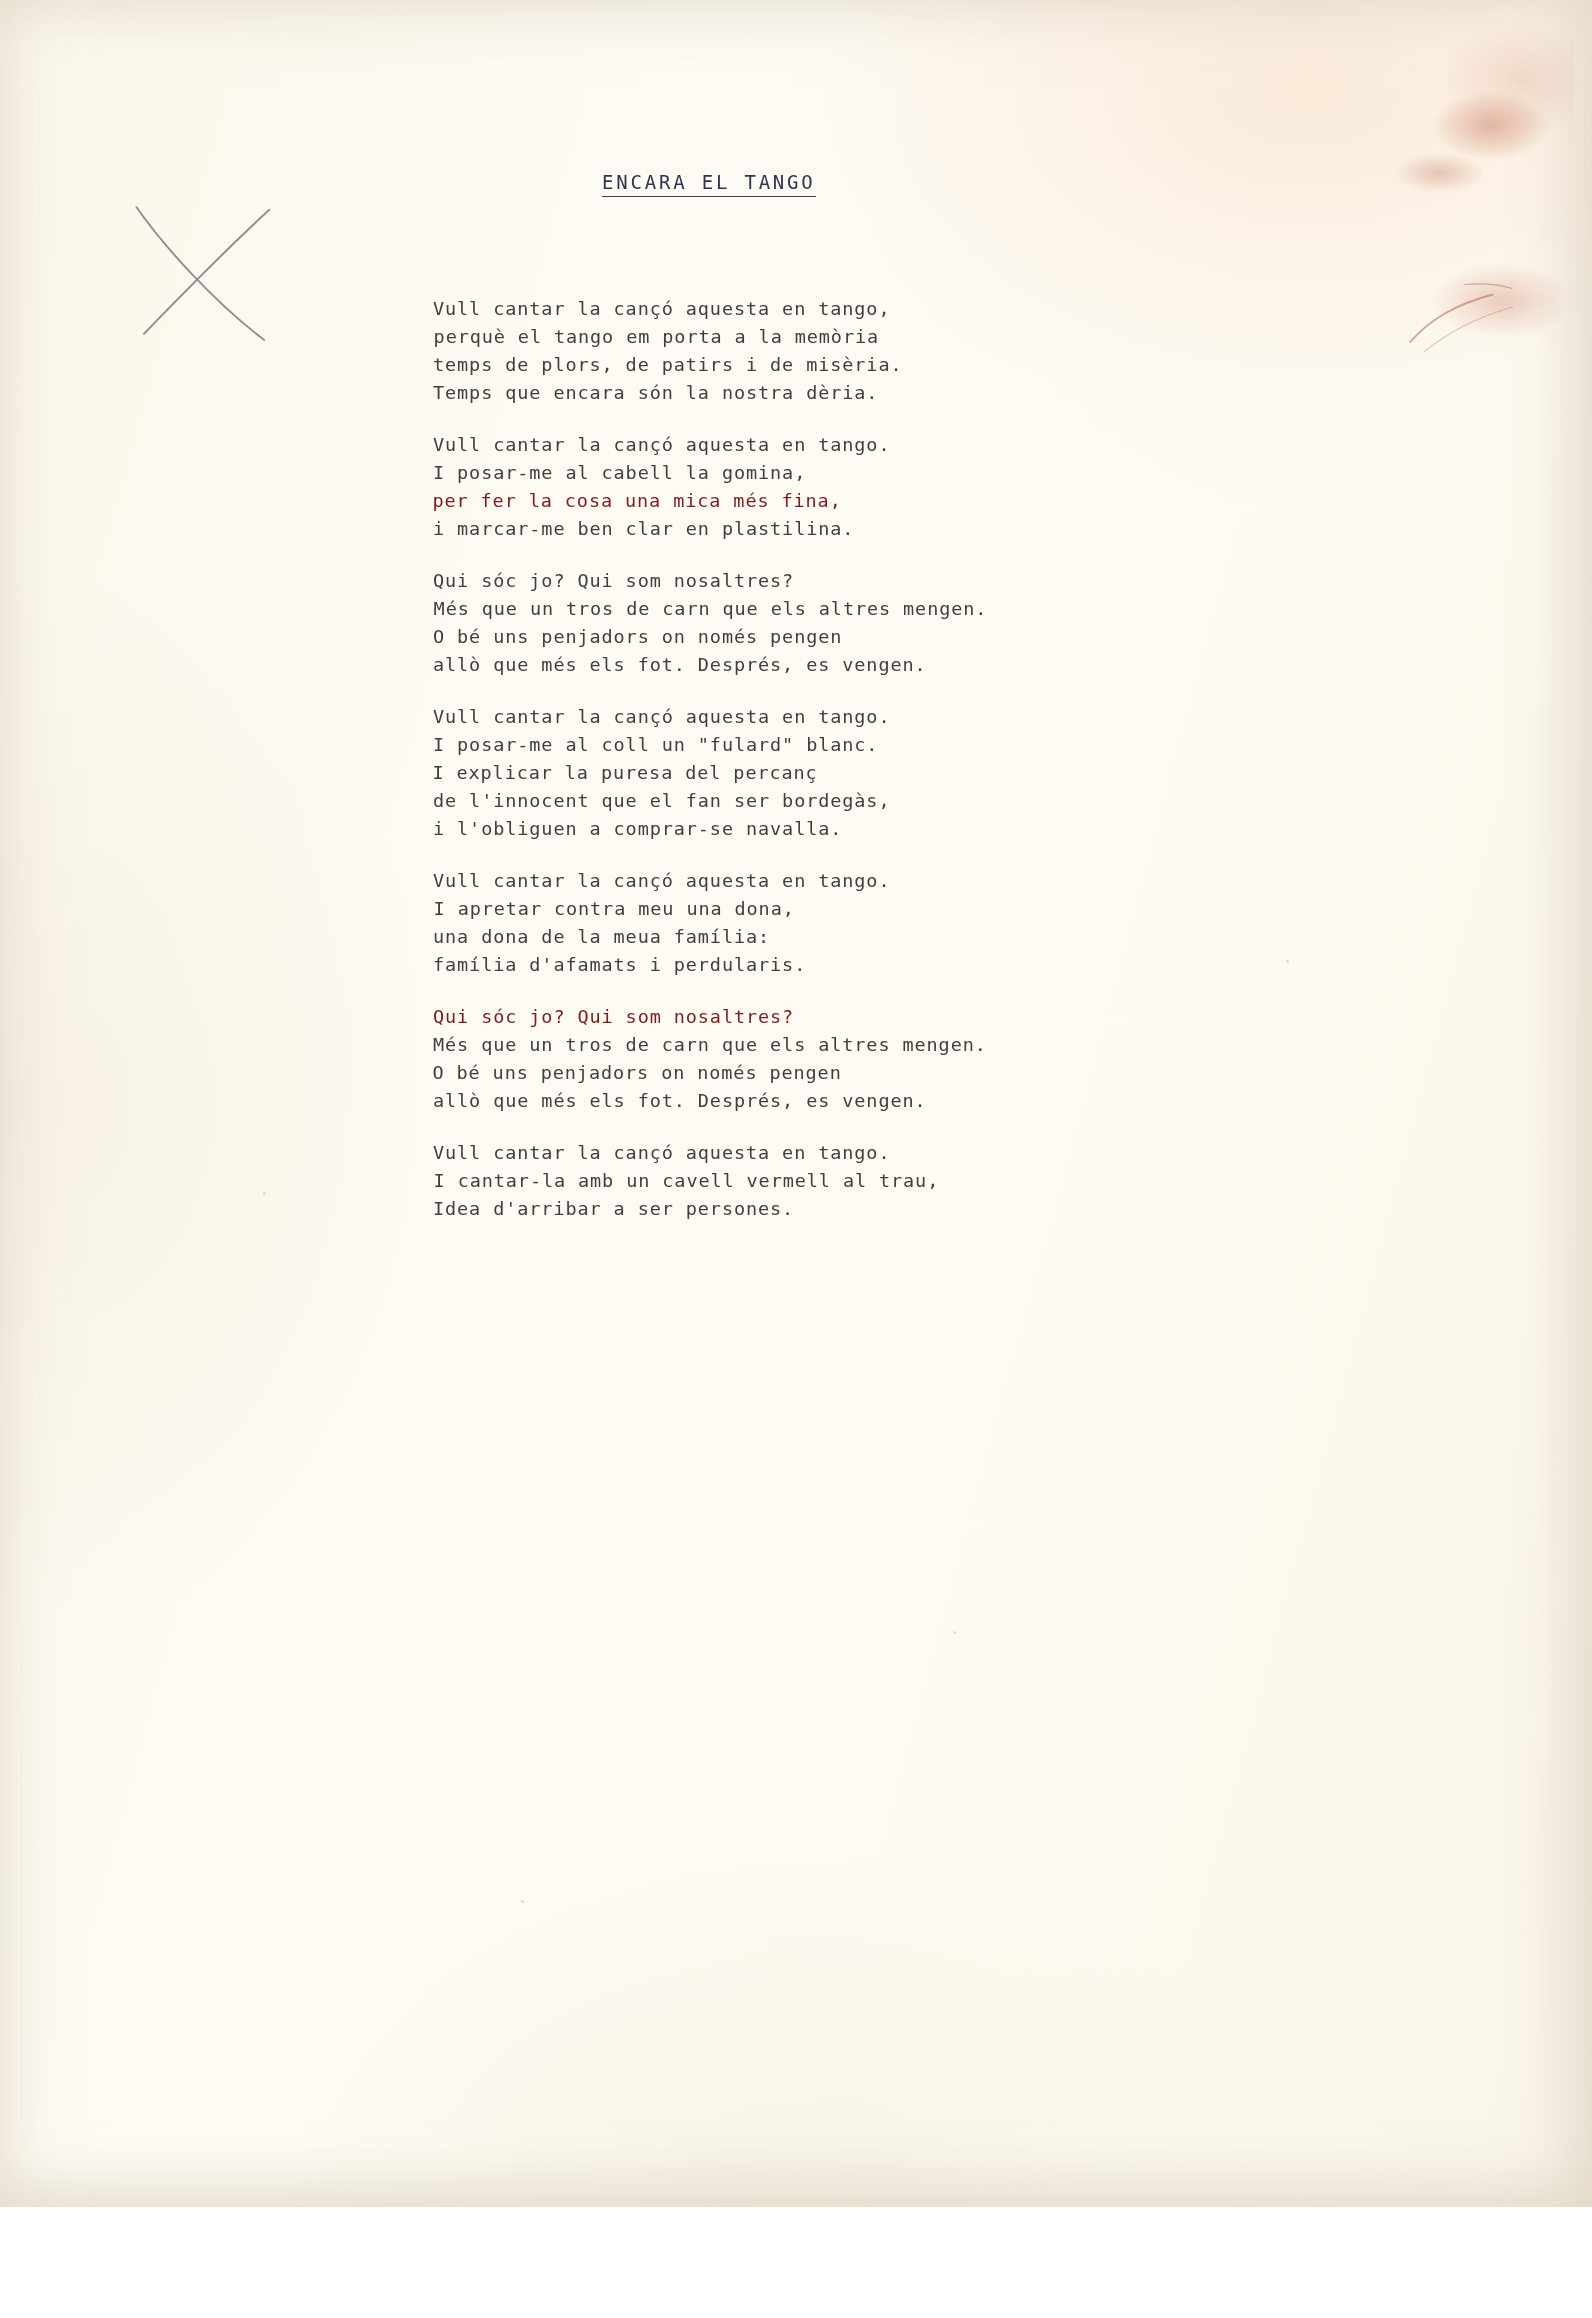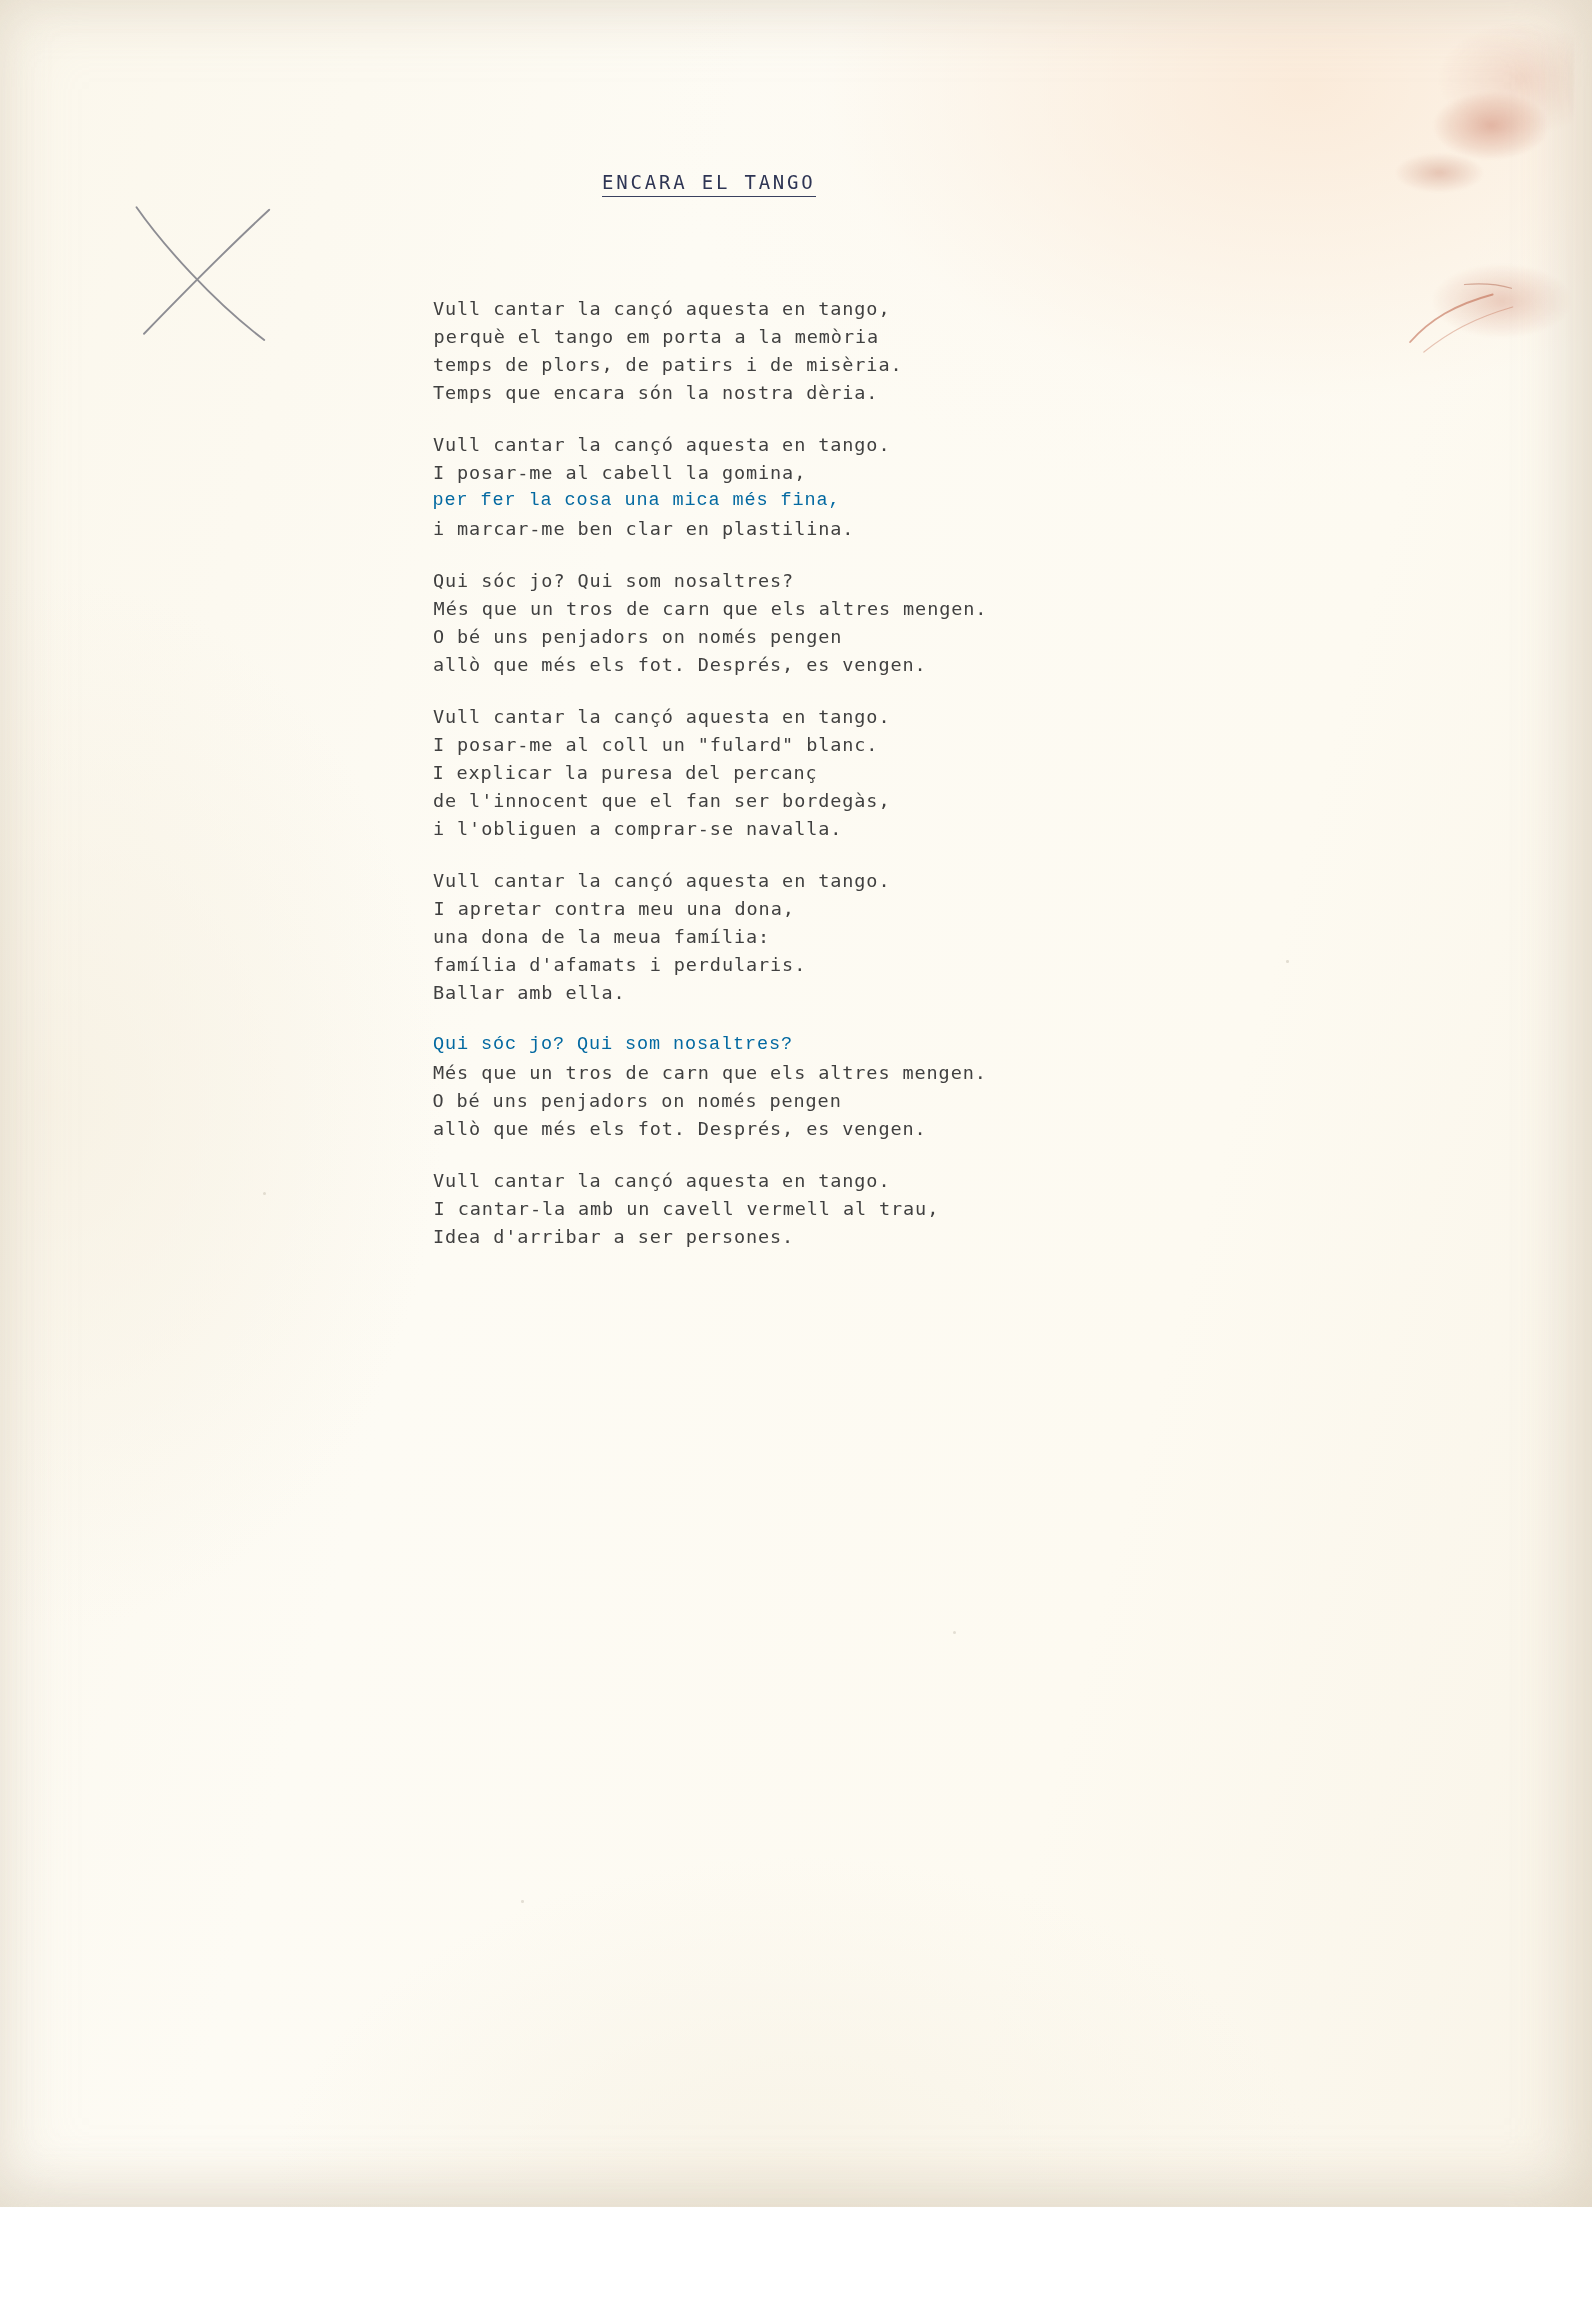--- a/index.html
+++ b/index.html
@@ -93,21 +93,21 @@
   .stanza {
     margin-bottom: 24px;
   }
   .line {
     font-size: 18.5px;
     line-height: 28px;
     letter-spacing: 0.9px;
     color: #404040;
     white-space: pre;
   }
-  .line.strong { color: #0369a1; font-family: Liberation Mono, monospace; }
+  .line.strong { color: #7f1d1d; }
   
   .stanza:nth-child(odd) .line:nth-child(2) { margin-left: 0.6px; }
   .stanza:nth-child(even) .line:nth-child(3) { margin-left: -0.6px; }
   
   .speck {
     position: absolute;
     background: rgba(150,140,120,0.25);
     border-radius: 50%;
     pointer-events: none;
   }
@@ -164,21 +164,20 @@
       <div class="line">I explicar la puresa del percanç</div>
       <div class="line">de l'innocent que el fan ser bordegàs,</div>
       <div class="line">i l'obliguen a comprar-se navalla.</div>
     </div>
 
     <div class="stanza">
       <div class="line">Vull cantar la cançó aquesta en tango.</div>
       <div class="line">I apretar contra meu una dona,</div>
       <div class="line">una dona de la meua família:</div>
       <div class="line">família d'afamats i perdularis.</div>
-      <div class="line">Ballar amb ella.</div>
     </div>
 
     <div class="stanza">
       <div class="line strong">Qui sóc jo? Qui som nosaltres?</div>
       <div class="line">Més que un tros de carn que els altres mengen.</div>
       <div class="line">O bé uns penjadors on només pengen</div>
       <div class="line">allò que més els fot. Després, es vengen.</div>
     </div>
 
     <div class="stanza">

